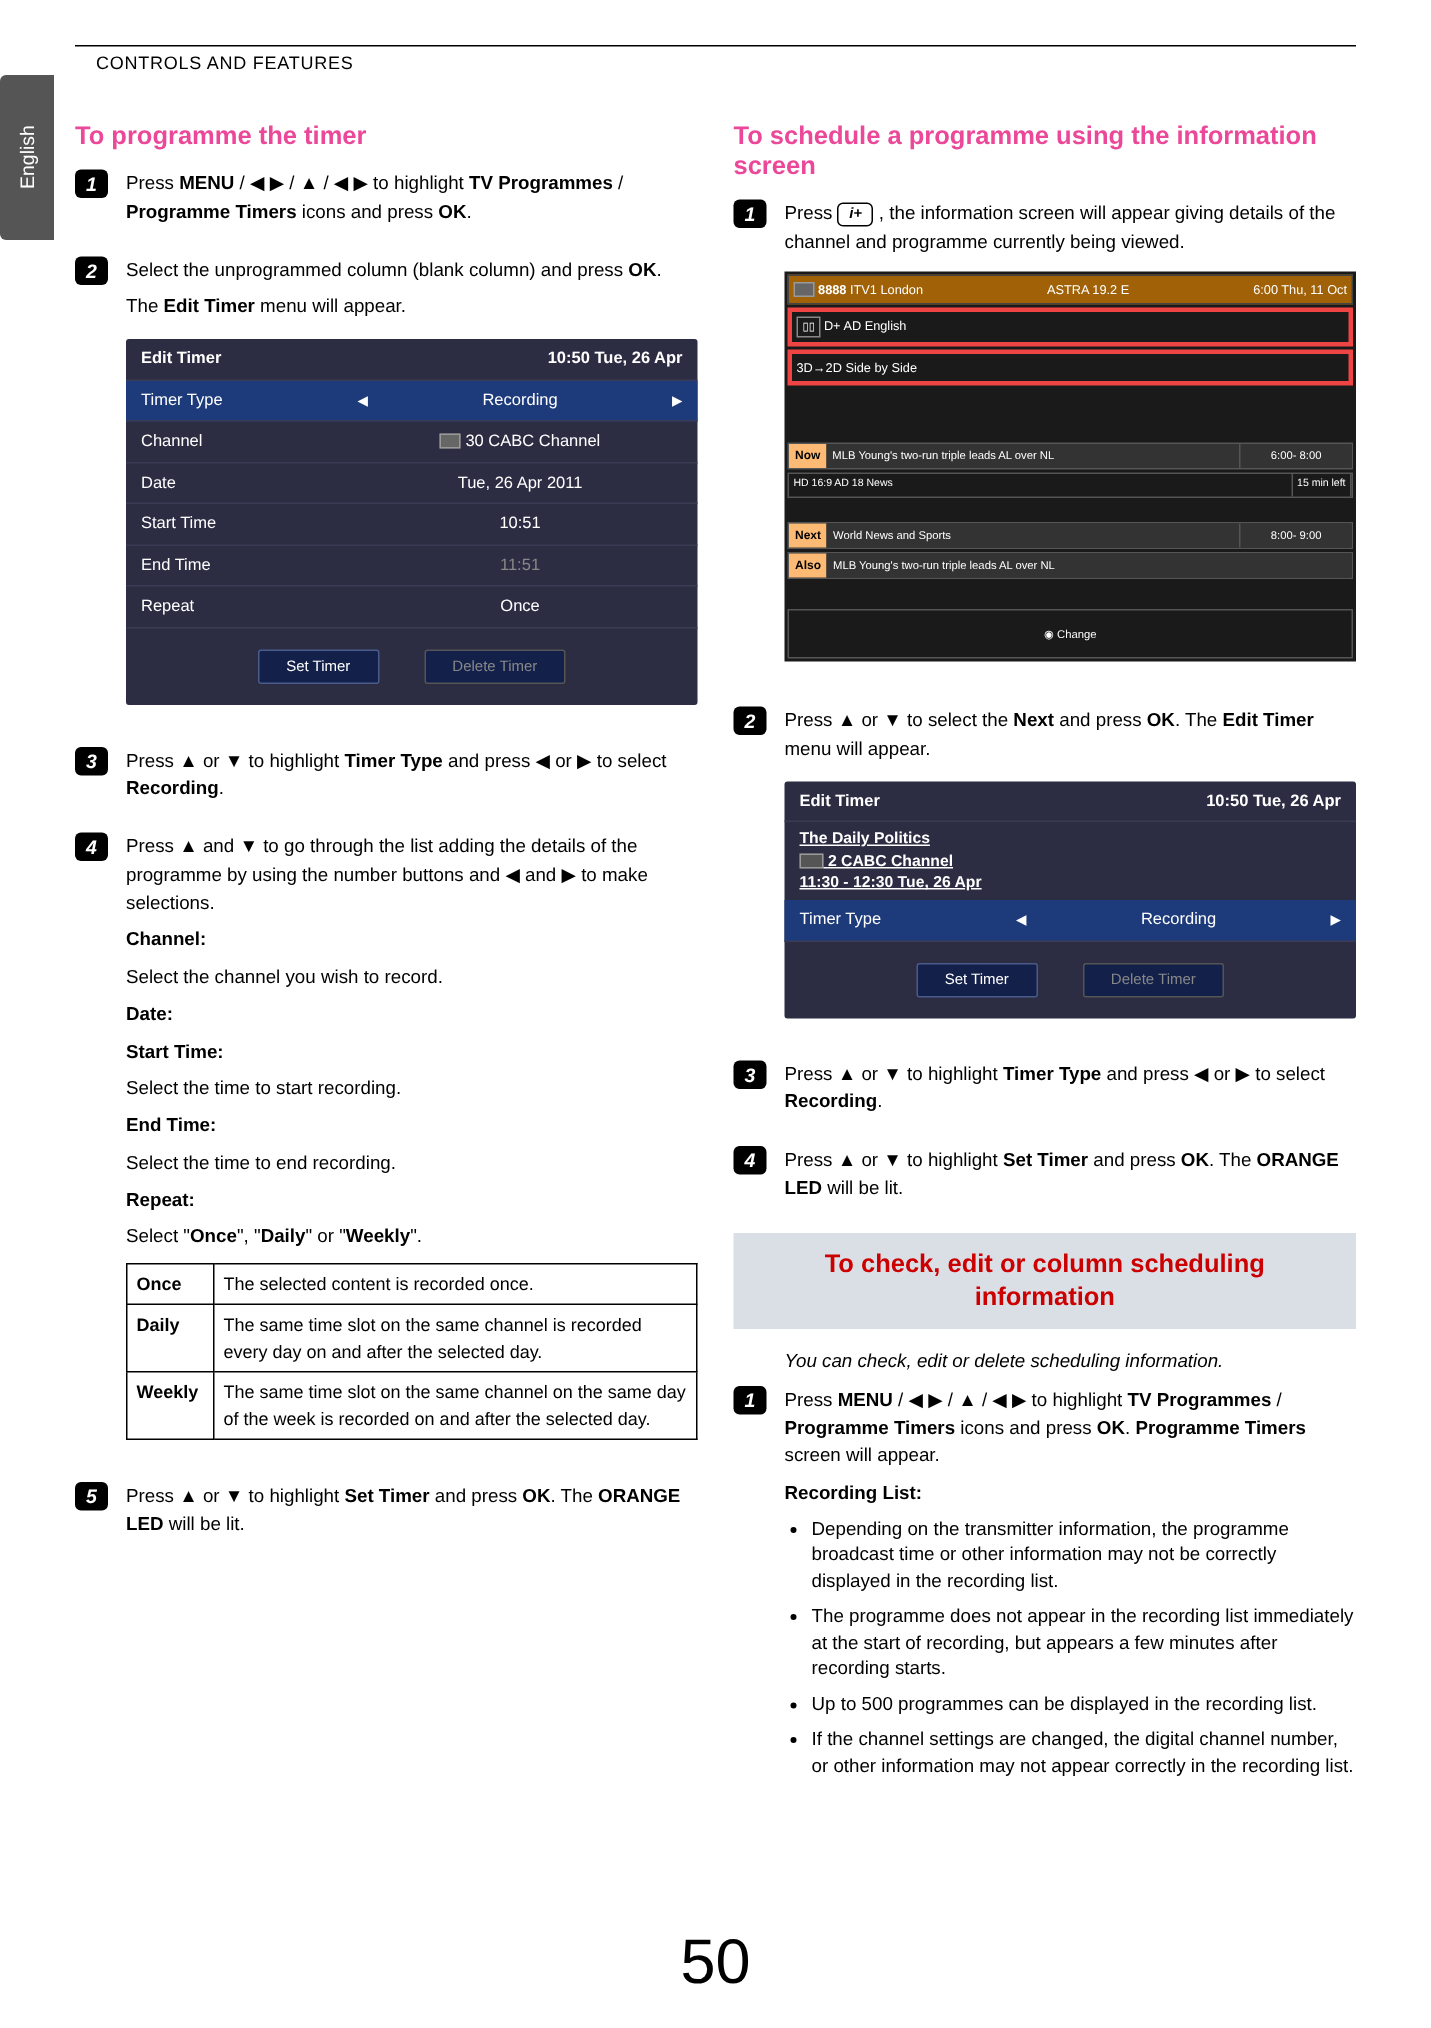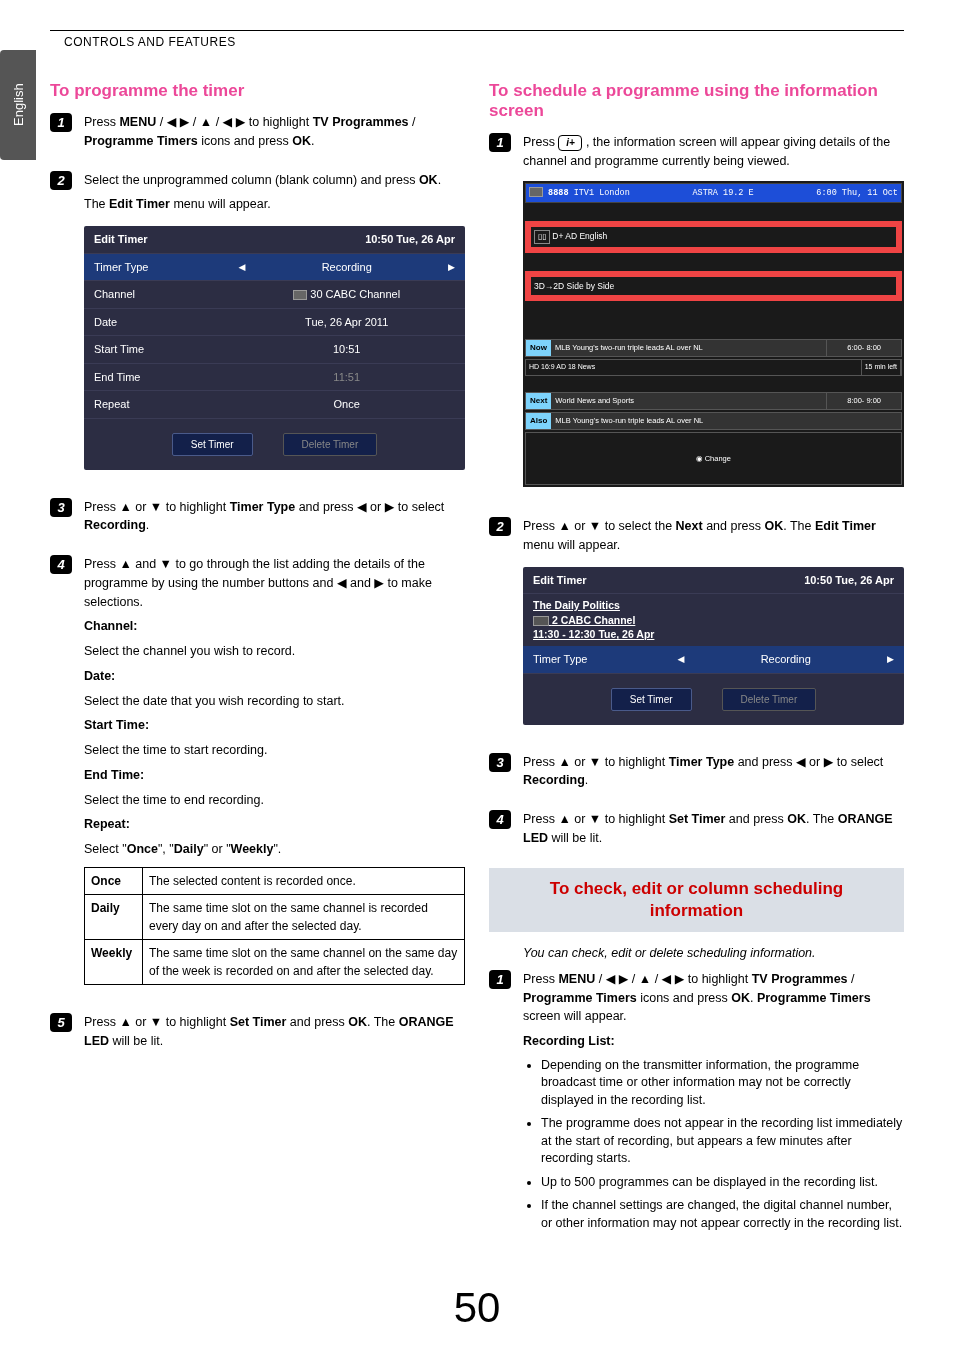--- a/index.html
+++ b/index.html
@@ -167,47 +167,46 @@
   .info-panel {
     background: #1a1a1a;
     color: #fff;
     font-size: 8.5px;
     margin: 10px 0 16px 0;
     padding: 2px;
   }
   .ip-top {
     display: flex;
     justify-content: space-between;
-    background: #1d4ed8;
+    background: #a16207;
     border: 1px solid #444;
     padding: 3px;
     align-items: center;
-    font-family: Liberation Mono, monospace;
   }
   .ip-badge {
     display: inline-block;
     border: 1px solid #888;
     padding: 0 3px;
     font-size: 7.5px;
     margin-right: 2px;
   }
   .ip-tags {
-    border: 6px solid #ef4444;
+    border: 3px solid #ef4444;
     padding: 3px;
-    margin-top: 18px;
+    margin-top: 2px;
   }
   .ip-mid { height: 36px; }
   .ip-prog-row {
     display: flex;
     border: 1px solid #555;
     margin-top: 2px;
     align-items: stretch;
   }
   .ip-prog-tag {
-    background: #7dd3fc;
+    background: #fdba74;
     color: #000;
     font-weight: bold;
     padding: 2px 4px;
     font-size: 8px;
   }
   .ip-prog-title {
     flex: 1;
     background: #333;
     padding: 2px 4px;
     font-size: 7.5px;
@@ -221,22 +220,22 @@
   .ip-icons-row {
     display: flex;
     border: 1px solid #555;
     margin-top: 2px;
     font-size: 7px;
   }
   .ip-icons-row span { padding: 2px 3px; border-right: 1px solid #555; }
   .ip-change {
     text-align: center;
     border: 1px solid #555;
-    margin-top: 2px;
-    padding: 20px;
+    margin-top: 20px;
+    padding: 10px;
     font-size: 7.5px;
   }
 
   .big-section {
     background: #dadfe6;
     text-align: center;
     font-weight: bold;
     color: #c00;
     font-size: 17px;
     padding: 10px 14px;
@@ -359,21 +358,20 @@
           </div>
       </div>
 
       <div class="step">
         <div class="step-num">4</div>
         <div class="step-body">
           <p>Press ▲ and ▼ to go through the list adding the details of the programme by using the number buttons and ◀ and ▶ to make selections.</p>
           <p class="sub-heading">Channel:</p>
           <p>Select the channel you wish to record.</p>
           <p class="sub-heading">Date:</p>
-          <p>Select the date that you wish recording to start.</p>
           <p class="sub-heading">Start Time:</p>
           <p>Select the time to start recording.</p>
           <p class="sub-heading">End Time:</p>
           <p>Select the time to end recording.</p>
           <p class="sub-heading">Repeat:</p>
           <p>
             <span>Select "</span><span class="b">Once</span><span>", "</span><span class="b">Daily</span><span>" or "</span><span class="b">Weekly</span><span>".</span>
           </p>
 
           <table class="repeat-table">

